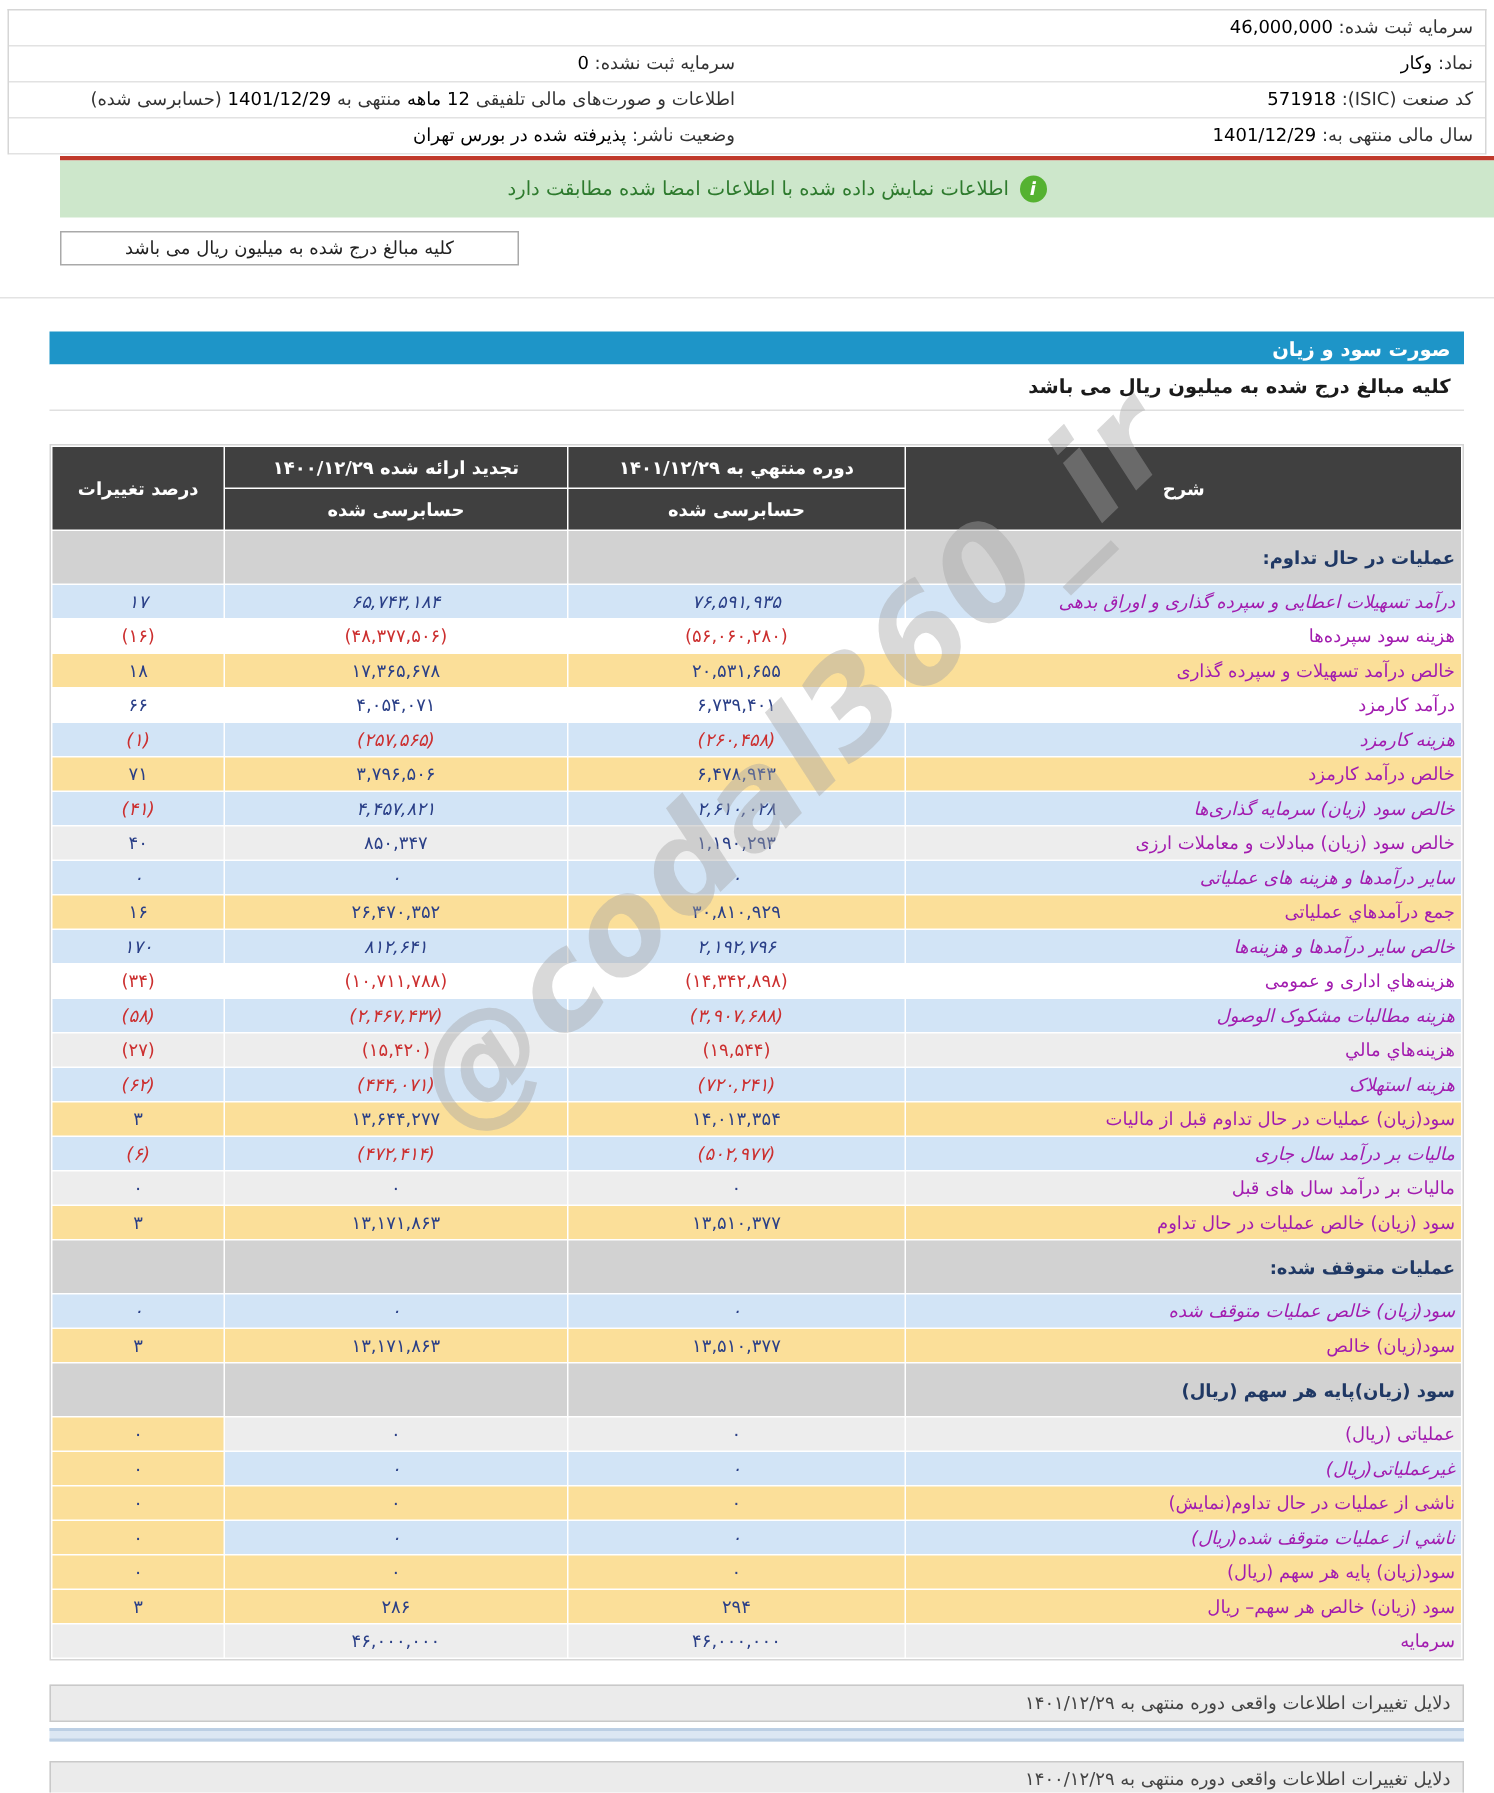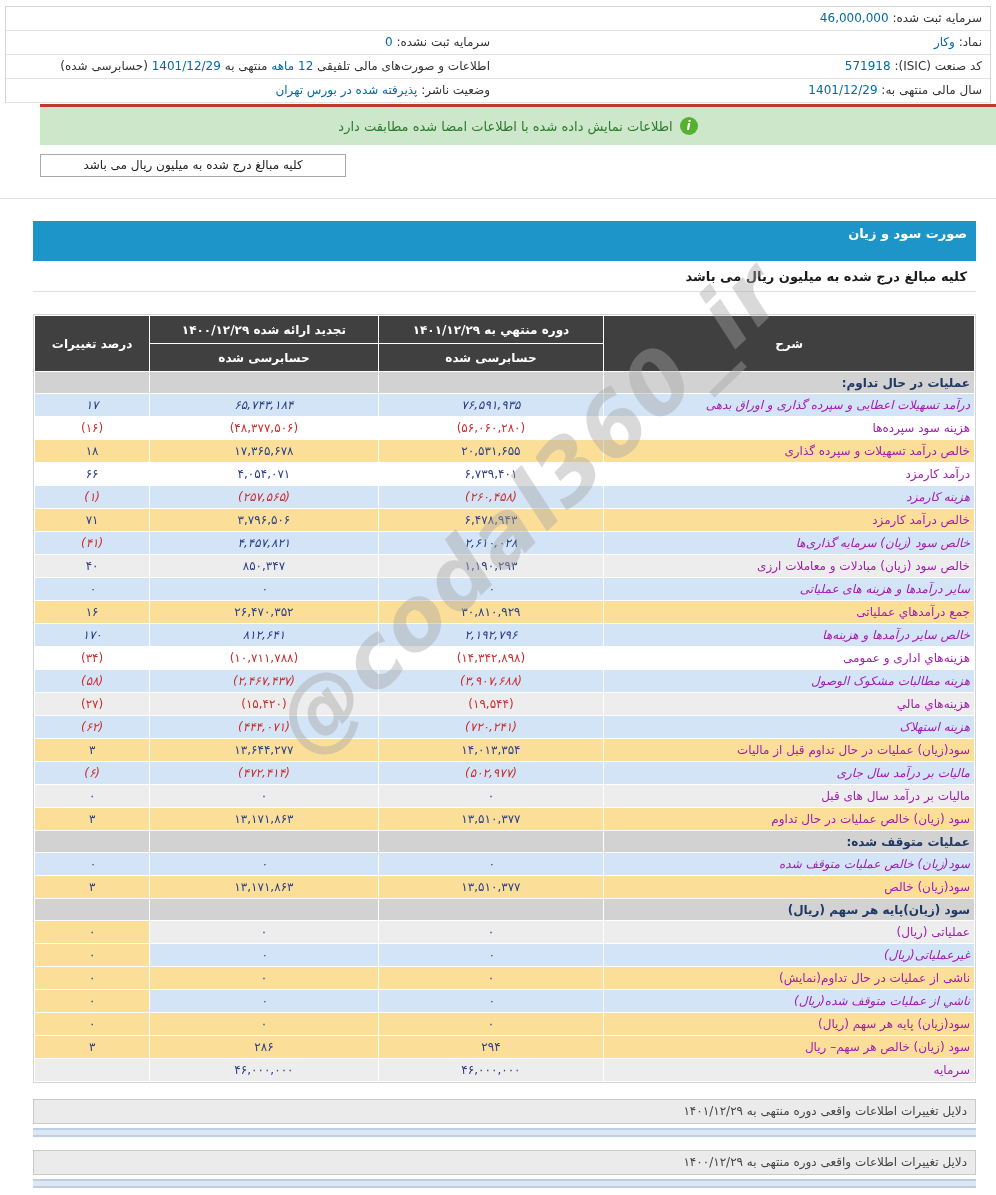--- a/index.html
+++ b/index.html
@@ -11,21 +11,21 @@
 
   
   .info-table {
     margin:6px 5px 0 5px;
     border:1px solid #d6d6d6; border-bottom:none;
     font-size:12px;
   }
   .info-row { display:flex; border-bottom:1px solid #e2e2e2; height:24px; line-height:23px; }
   .info-cell { width:50%; padding:0 8px; white-space:nowrap; overflow:hidden; }
   .info-cell .lbl { color:#333; }
-  .info-cell .val { color:#0369a1; }
+  .info-cell .val { color:#000000; }
 
   .red-line { margin-left:40px; height:3px; background:#c0392b; margin-top:1px; }
   .green-banner {
     margin-left:40px; height:38px; background:#cde7cb;
     display:flex; align-items:center; justify-content:center; gap:7px;
     color:#2d7a2d; font-size:13px;
   }
   .info-icon {
     width:18px; height:18px; border-radius:50%; background:#55b231; color:#fff;
     font-weight:bold; font-size:12px; line-height:18px; text-align:center; font-style:italic;
@@ -34,21 +34,21 @@
   .unit-box {
     width:306px; margin:9px auto 0 40px; height:23px; line-height:21px;
     border:1px solid #a9a9a9; background:#fff; text-align:center;
     font-size:12px; color:#222;
   }
   .top-divider { border:none; border-top:1px solid #e3e3e3; margin:21px 0 0 0; }
 
   
   .main { margin:22px 20px 0 33px; }
   .title-bar {
-    background:#1e95c8; color:#fff; height:40px; line-height:26px;
+    background:#1e95c8; color:#fff; height:22px; line-height:26px;
     padding:0 9px; font-size:13px; font-weight:bold;
   }
   .unit-note {
     height:31px; line-height:31px; padding:0 9px; font-size:13px; font-weight:bold;
     color:#1a1a1a; border-bottom:1px solid #e0e0e0; background:#fff;
   }
 
   
   table.statement {
     width:100%; margin-top:22px; border-collapse:separate; border-spacing:1px;
@@ -56,21 +56,21 @@
   }
   table.statement th {
     background:#404040; color:#fff; font-weight:bold; font-size:12px;
     height:27px; text-align:center; padding:0 4px;
   }
   table.statement td { height:22px; padding:0 4px; }
   td.desc { text-align:right; color:#a21caf; padding-right:6px; }
   td.num  { text-align:center; color:#2a3f87; }
   td.num.neg { color:#cc2f2f; }
   tr.section-row td {
-    background:#d2d2d2; color:#1f3864; font-weight:bold; height:21px;
+    background:#d2d2d2; color:#1f3864; font-weight:bold; height:35px;
   }
   .c-blue   { background:#d2e4f6;font-style:italic; }
   .c-white  { background:#ffffff; }
   .c-yellow { background:#fbdf99; }
   .c-gray   { background:#ededed; }
 
   .col-desc { width:39.5%; } .col-v1 { width:24%; } .col-v2 { width:24.3%; } .col-pct { width:12.2%; }
 
   
   .watermark {

